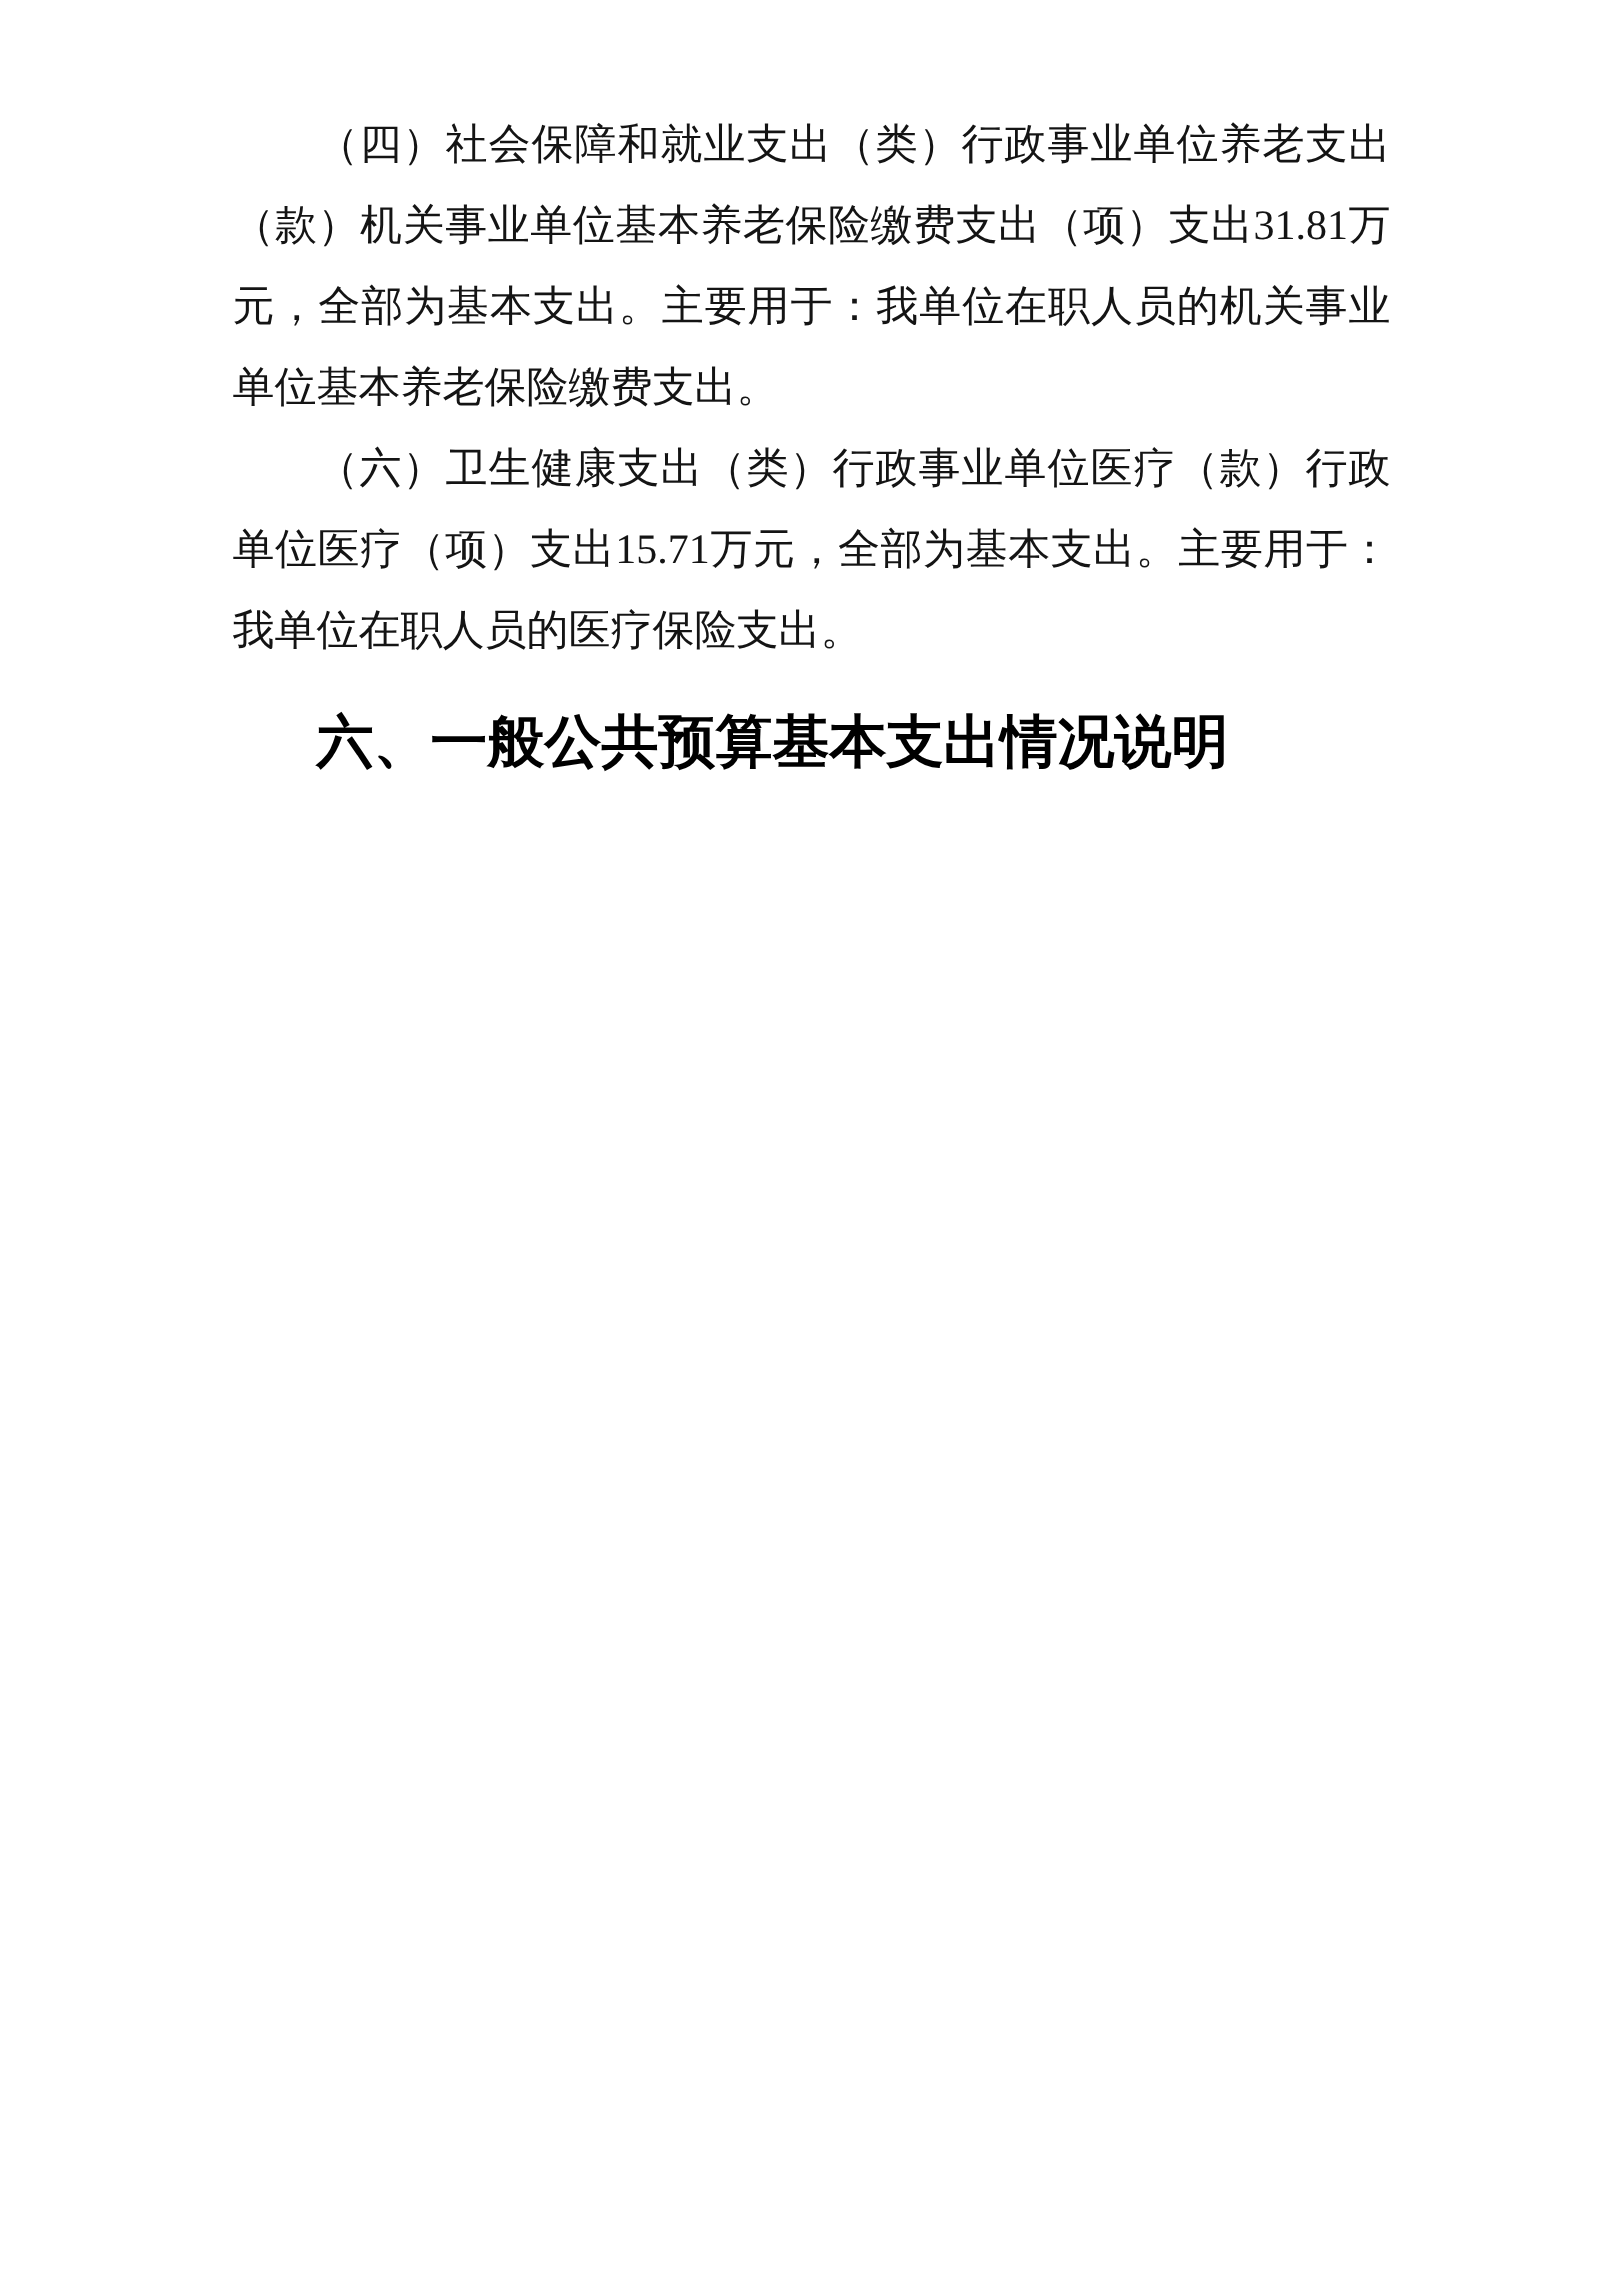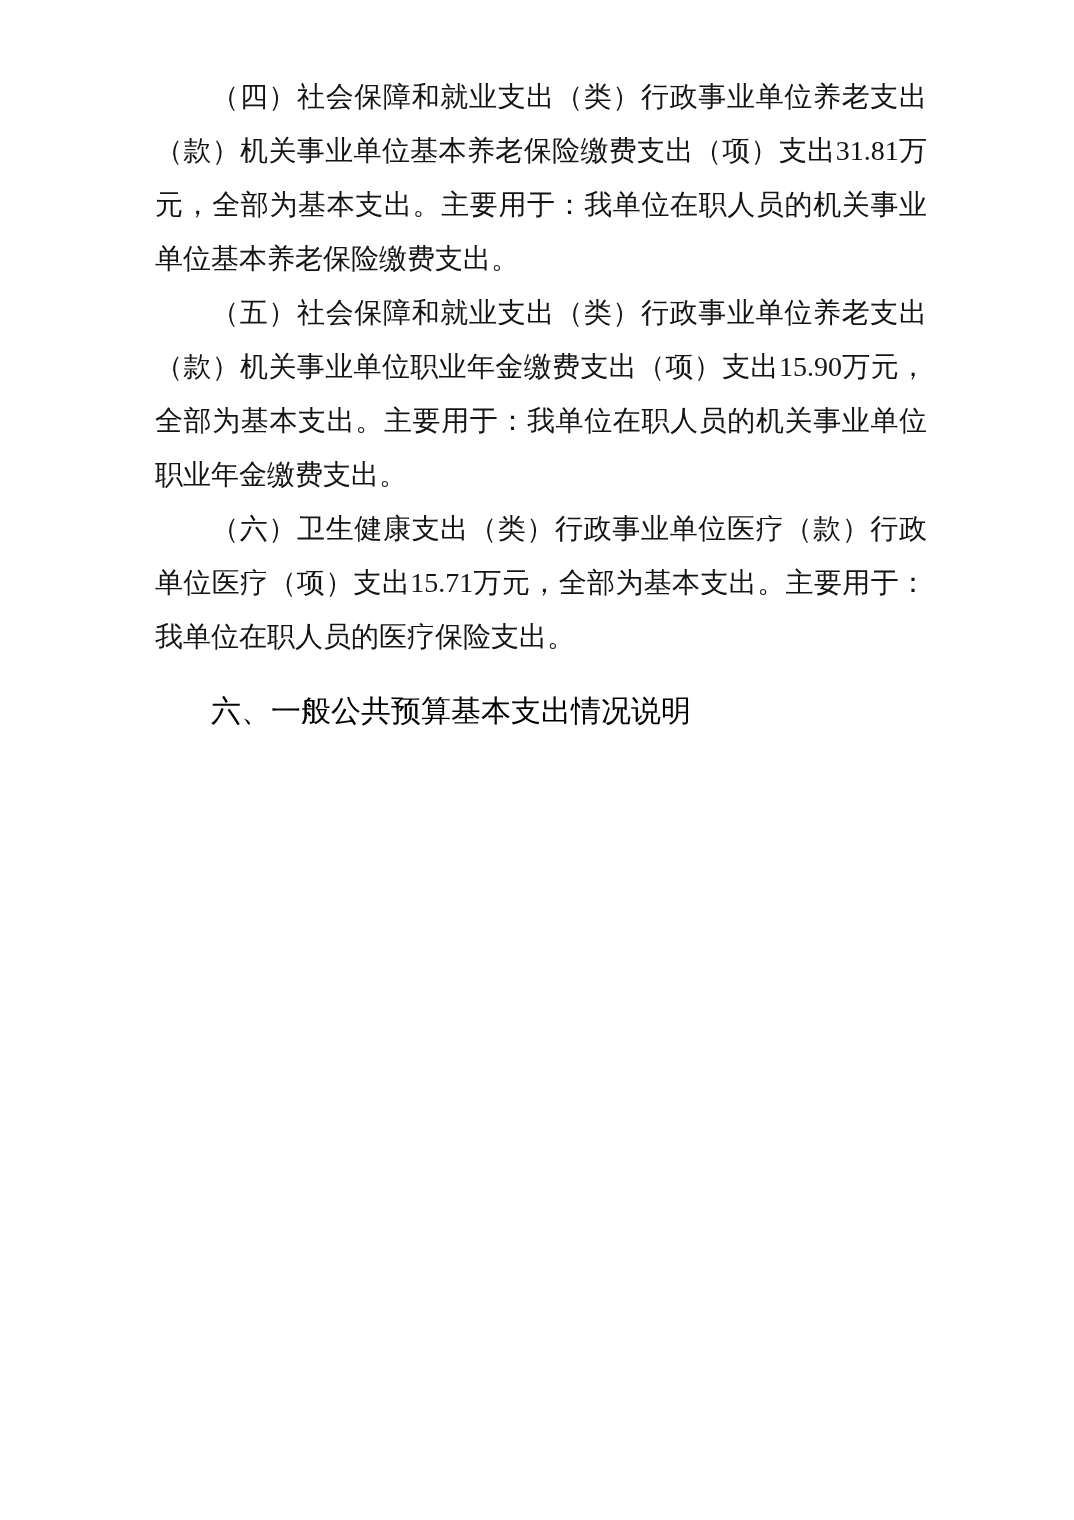--- a/index.html
+++ b/index.html
@@ -29,22 +29,22 @@
   .content p {
     margin: 0;
     padding: 0;
     text-indent: 56px;
     word-break: break-all;
   }
   .section-heading {
     margin: 20px 0;
     text-indent: 56px;
     font-family: "Liberation Sans", "DejaVu Sans", sans-serif;
-    font-weight: normal;
-    font-size: 30px;
+    font-weight: bold;
+    font-size: 38px;
     line-height: 54px;
     color: #000000;
     text-align: left;
   }
   .footer {
     position: absolute;
     left: 0;
     top: 1468px;
     width: 100%;
     text-align: center;
@@ -53,21 +53,20 @@
     line-height: 30px;
     color: #1c1c1c;
   }
 </style>
 </head>
 <body>
 
 <div class="page">
   <div class="content">
     <p>（四）社会保障和就业支出（类）行政事业单位养老支出（款）机关事业单位基本养老保险缴费支出（项）支出31.81万元，全部为基本支出。主要用于：我单位在职人员的机关事业单位基本养老保险缴费支出。</p>
-    <p>（五）社会保障和就业支出（类）行政事业单位养老支出（款）机关事业单位职业年金缴费支出（项）支出15.90万元，全部为基本支出。主要用于：我单位在职人员的机关事业单位职业年金缴费支出。</p>
     <p>（六）卫生健康支出（类）行政事业单位医疗（款）行政单位医疗（项）支出15.71万元，全部为基本支出。主要用于：我单位在职人员的医疗保险支出。</p>
 
     <h2 class="section-heading">六、一般公共预算基本支出情况说明</h2>
 
   </div>
 
   <div class="footer">- 6 -</div>
 </div>
 
 </body></html>

